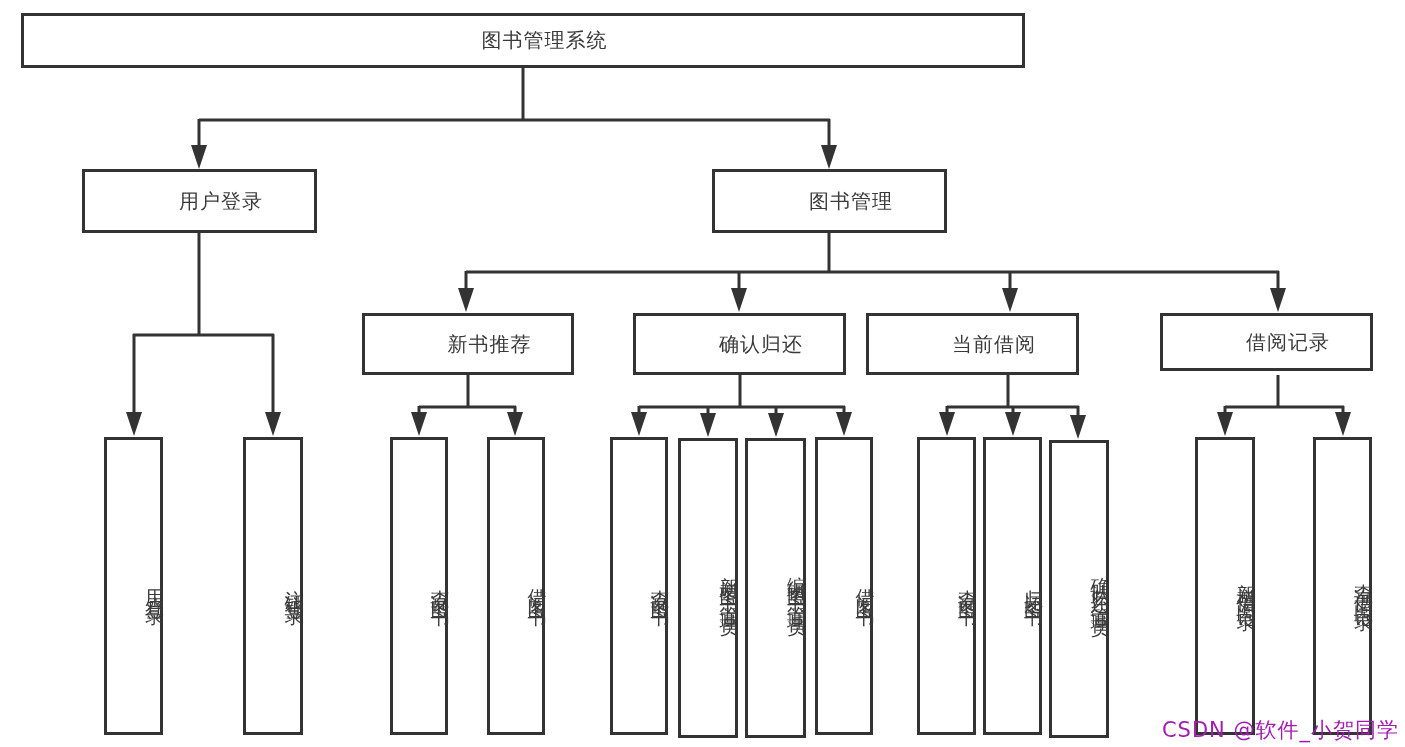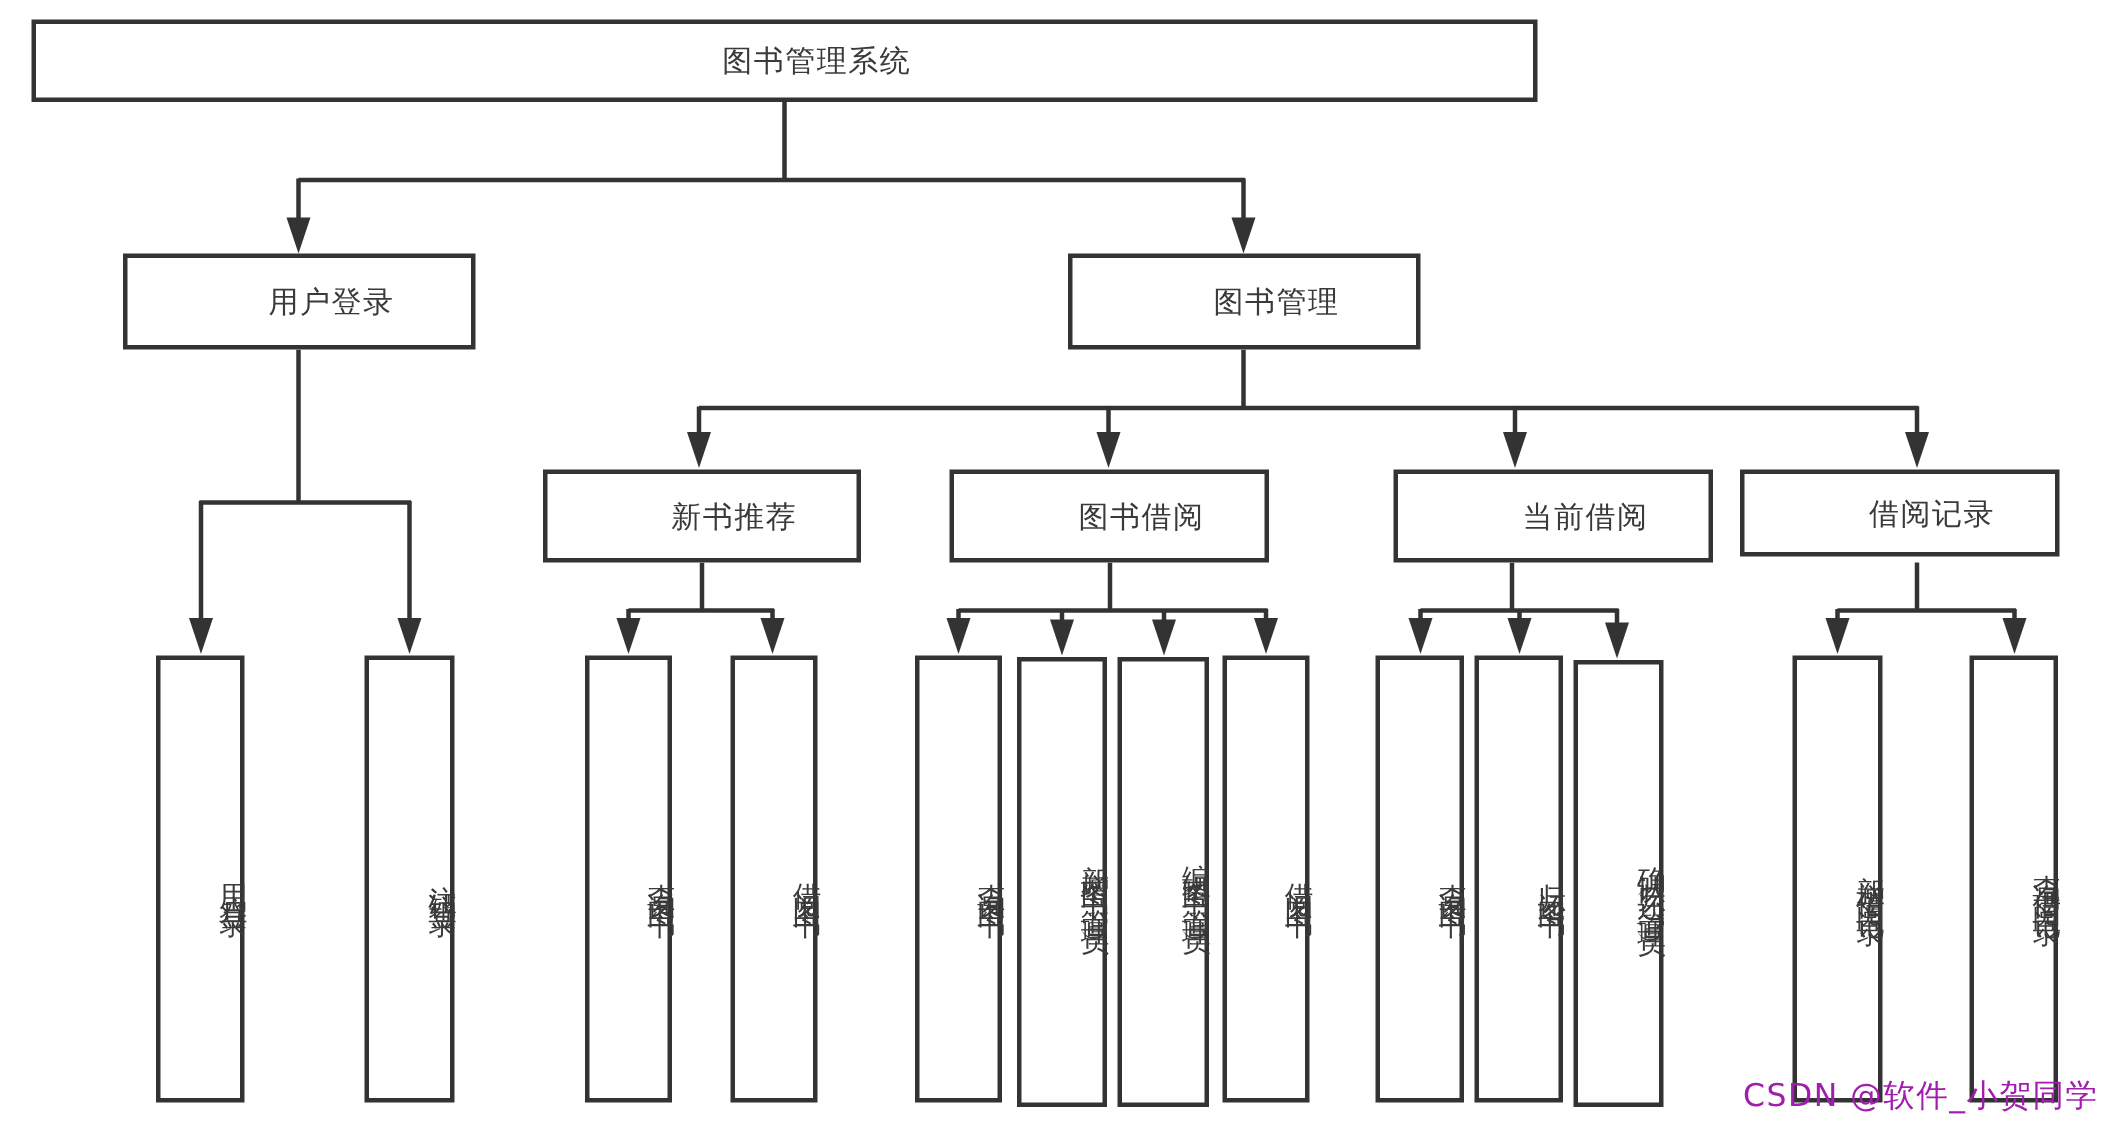--- a/index.html
+++ b/index.html
@@ -107,23 +107,23 @@
     <span>用户登录</span>
   </div>
   <div class="node h" style="left:362px;top:313px;width:212px;height:62px">
     <span>新书推荐</span>
   </div>
 
   <div class="node h" style="left:712px;top:169px;width:235px;height:64px">
     <span>图书管理</span>
   </div>
   <div class="node h" style="left:633px;top:313px;width:213px;height:62px">
-    <span>图书借阅</span>
+    <span>确认归还</span>
   </div>
-  <div class="node h" style="left:929px;top:313px;width:213px;height:62px">
+  <div class="node h" style="left:866px;top:313px;width:213px;height:62px">
     <span>当前借阅</span>
   </div>
   <div class="node h" style="left:1160px;top:313px;width:213px;height:58px">
     <span>借阅记录</span>
   </div>
 
   <div class="node v" style="left:104px;top:437px;width:59px;height:298px">
     <span>用户登录</span>
   </div>
   <div class="node v" style="left:243px;top:437px;width:60px;height:298px">

